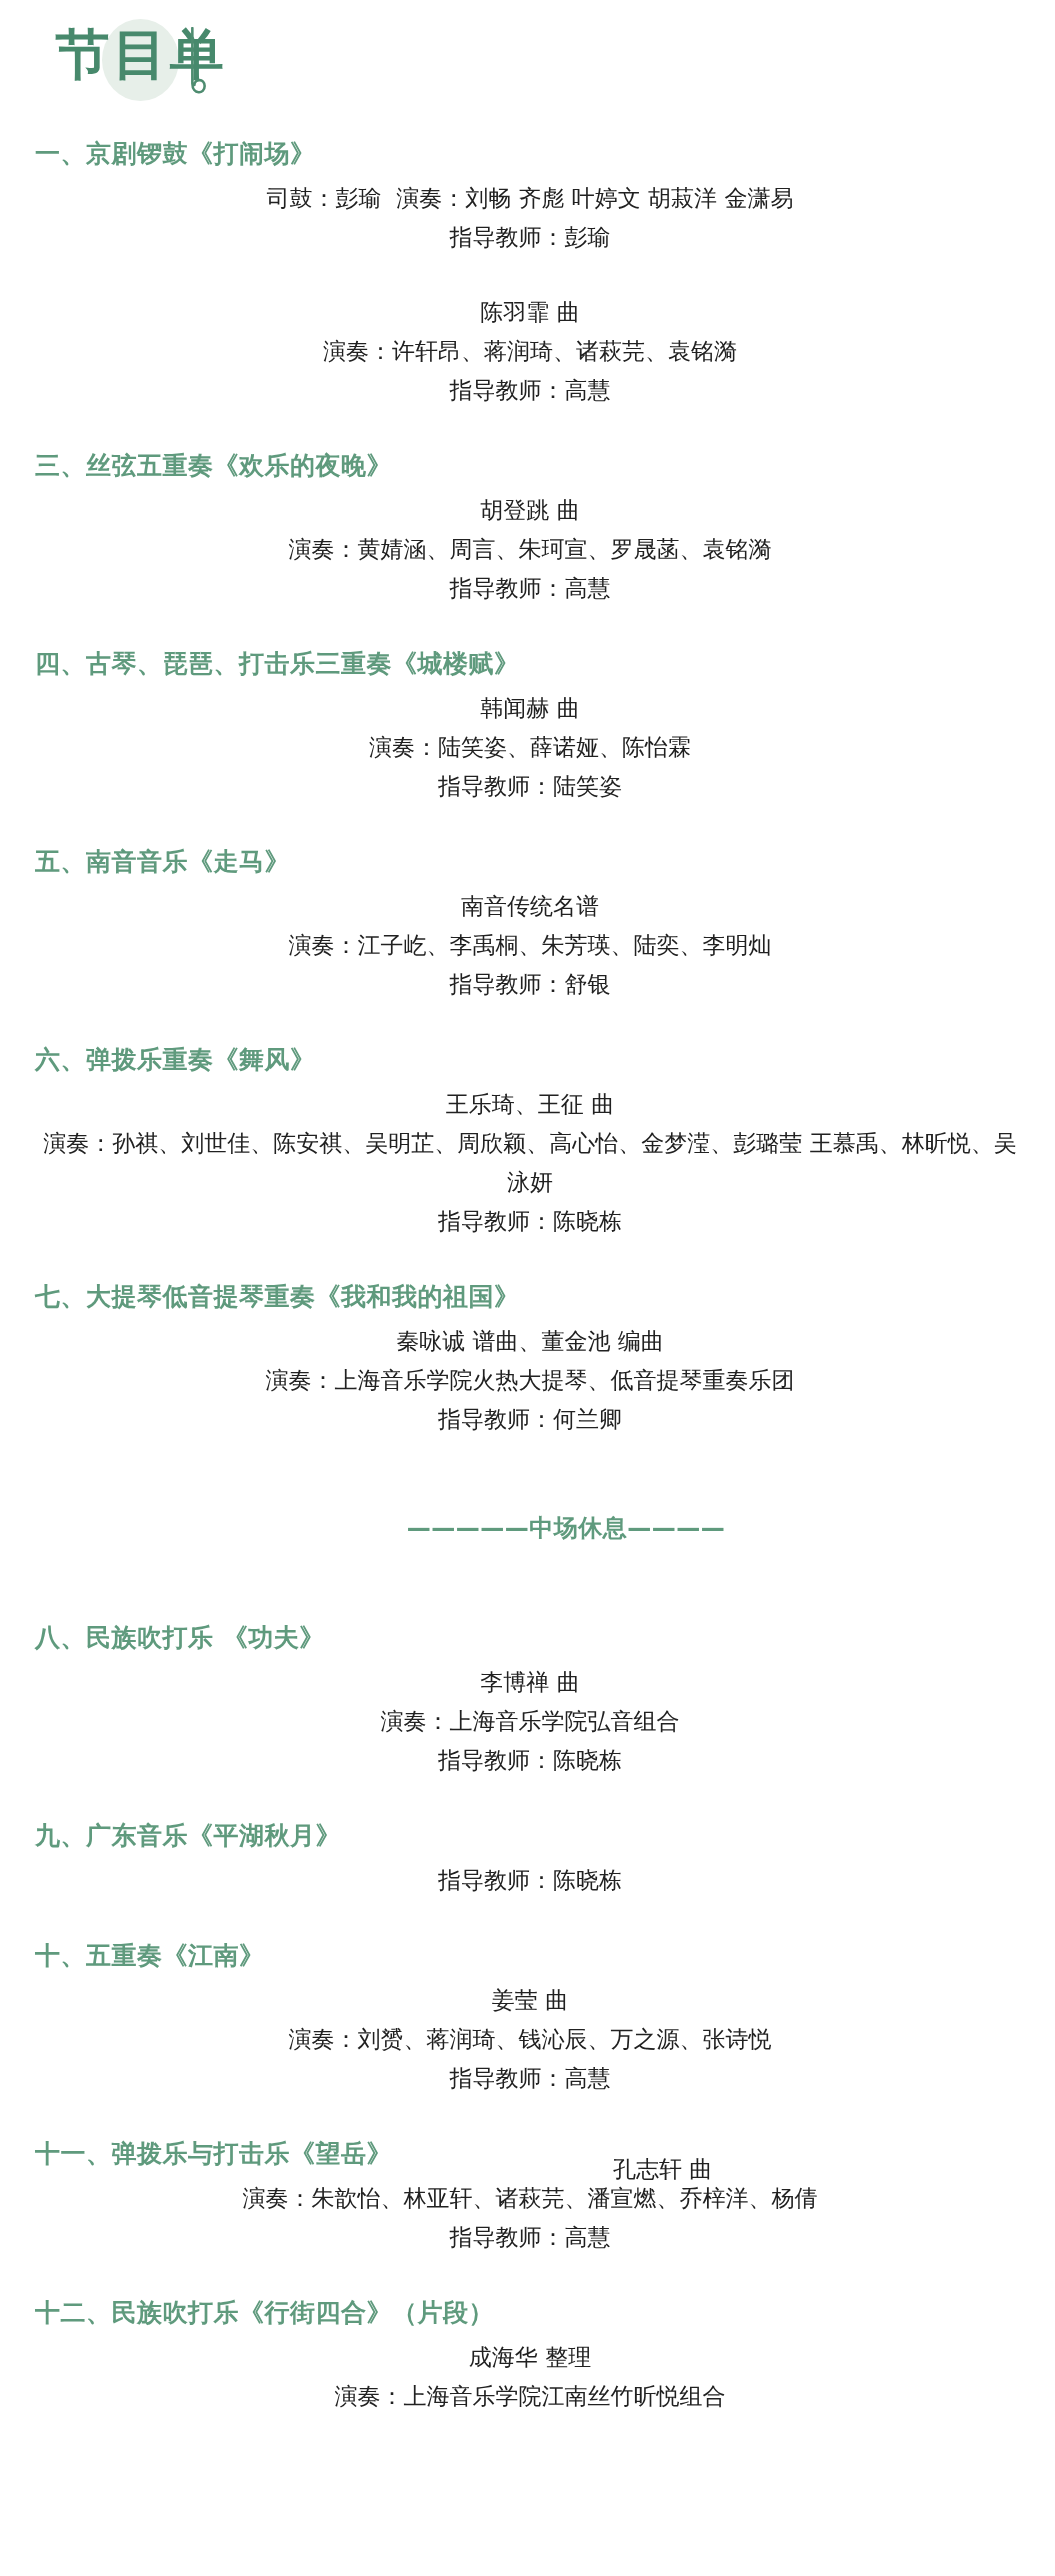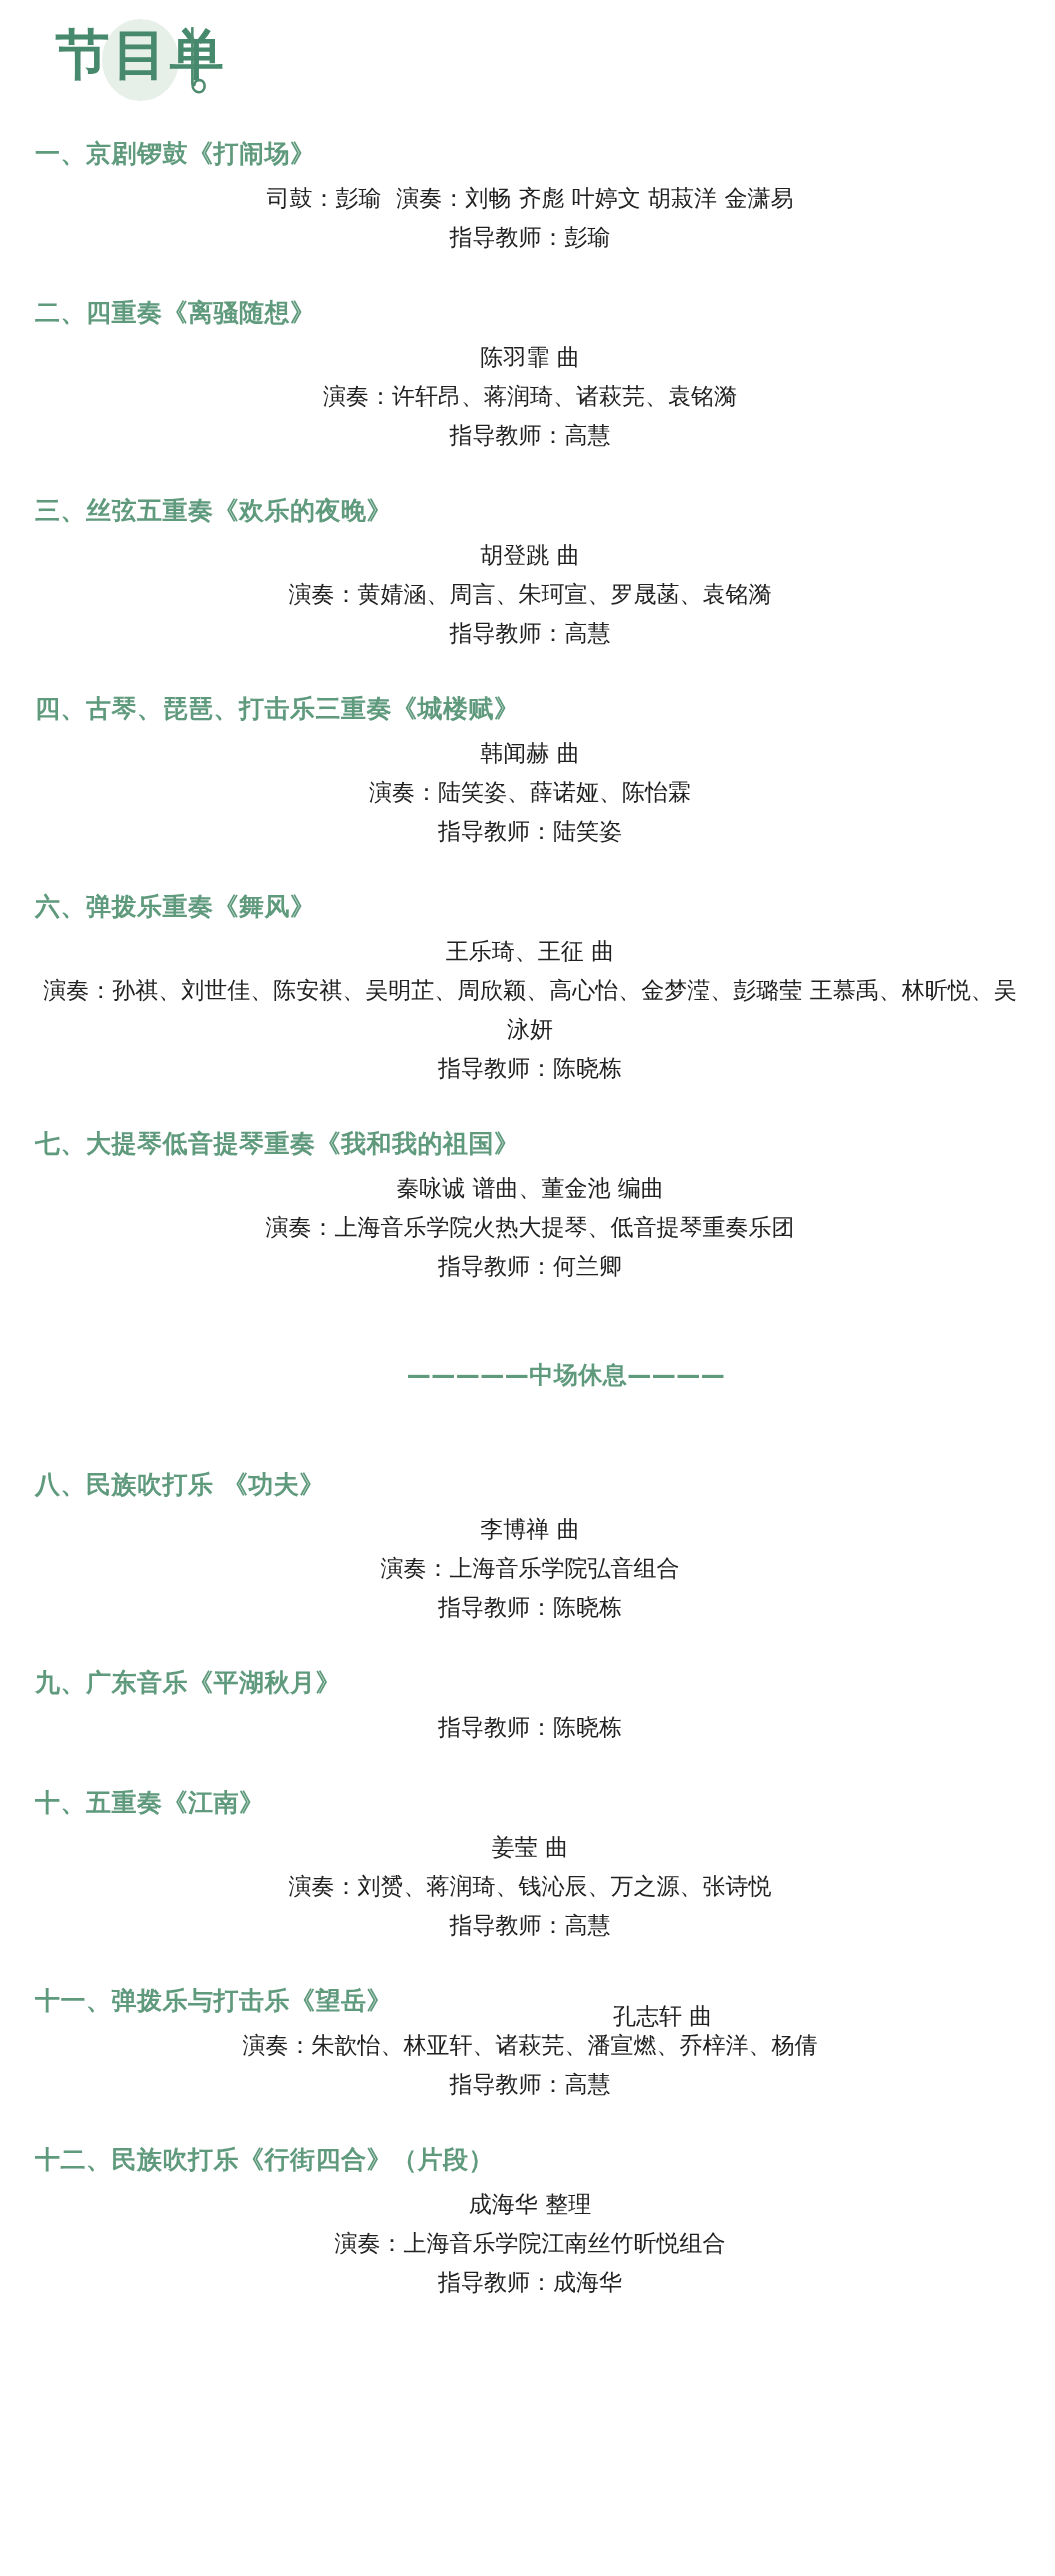--- a/index.html
+++ b/index.html
@@ -62,36 +62,41 @@
       </svg>
     </header>
 
     <div id="program-list">
         <section class="item">
           <div class="item-title-row"><h2 class="item-title">一、京剧锣鼓《打闹场》</h2></div>
           <p class="item-line">司鼓：彭瑜  演奏：刘畅 齐彪 叶婷文 胡菽洋 金潇易</p>
           <p class="item-line">指导教师：彭瑜</p>
         </section>
         <section class="item">
-          <div class="item-title-row"><h2 class="item-title">二、四重奏《离骚随想》</h2></div>
           <p class="item-line">陈羽霏 曲</p>
           <p class="item-line">演奏：许轩昂、蒋润琦、诸萩芫、袁铭漪</p>
           <p class="item-line">指导教师：高慧</p>
         </section>
         <section class="item">
           <div class="item-title-row"><h2 class="item-title">三、丝弦五重奏《欢乐的夜晚》</h2></div>
           <p class="item-line">胡登跳 曲</p>
           <p class="item-line">演奏：黄婧涵、周言、朱珂宣、罗晟菡、袁铭漪</p>
           <p class="item-line">指导教师：高慧</p>
         </section>
         <section class="item">
           <div class="item-title-row"><h2 class="item-title">四、古琴、琵琶、打击乐三重奏《城楼赋》</h2></div>
           <p class="item-line">韩闻赫 曲</p>
           <p class="item-line">演奏：陆笑姿、薛诺娅、陈怡霖</p>
           <p class="item-line">指导教师：陆笑姿</p>
+        </section>
+        <section class="item">
+          <div class="item-title-row"><h2 class="item-title">五、南音音乐《走马》</h2></div>
+          <p class="item-line">南音传统名谱</p>
+          <p class="item-line">演奏：江子屹、李禹桐、朱芳瑛、陆奕、李明灿</p>
+          <p class="item-line">指导教师：舒银</p>
         </section>
         <section class="item">
           <div class="item-title-row"><h2 class="item-title">六、弹拨乐重奏《舞风》</h2></div>
           <p class="item-line">王乐琦、王征 曲</p>
           <p class="item-line">演奏：孙祺、刘世佳、陈安祺、吴明芷、周欣颖、高心怡、金梦滢、彭璐莹 王慕禹、林昕悦、吴泳妍</p>
           <p class="item-line">指导教师：陈晓栋</p>
         </section>
         <section class="item">
           <div class="item-title-row"><h2 class="item-title">七、大提琴低音提琴重奏《我和我的祖国》</h2></div>
           <p class="item-line">秦咏诚 谱曲、董金池 编曲</p>
@@ -117,19 +122,18 @@
         </section>
         <section class="item">
           <div class="item-title-row"><h2 class="item-title">十一、弹拨乐与打击乐《望岳》</h2><span class="item-composer">孔志轩 曲</span></div>
           <p class="item-line">演奏：朱歆怡、林亚轩、诸萩芫、潘宣燃、乔梓洋、杨倩</p>
           <p class="item-line">指导教师：高慧</p>
         </section>
         <section class="item">
           <div class="item-title-row"><h2 class="item-title">十二、民族吹打乐《行街四合》（片段）</h2></div>
           <p class="item-line">成海华 整理</p>
           <p class="item-line">演奏：上海音乐学院江南丝竹昕悦组合</p>
-          <p class="item-line">指导教师：成海华</p>
         </section>
       </div>
 
   </div>
 </div>
 
 
 </body></html>

